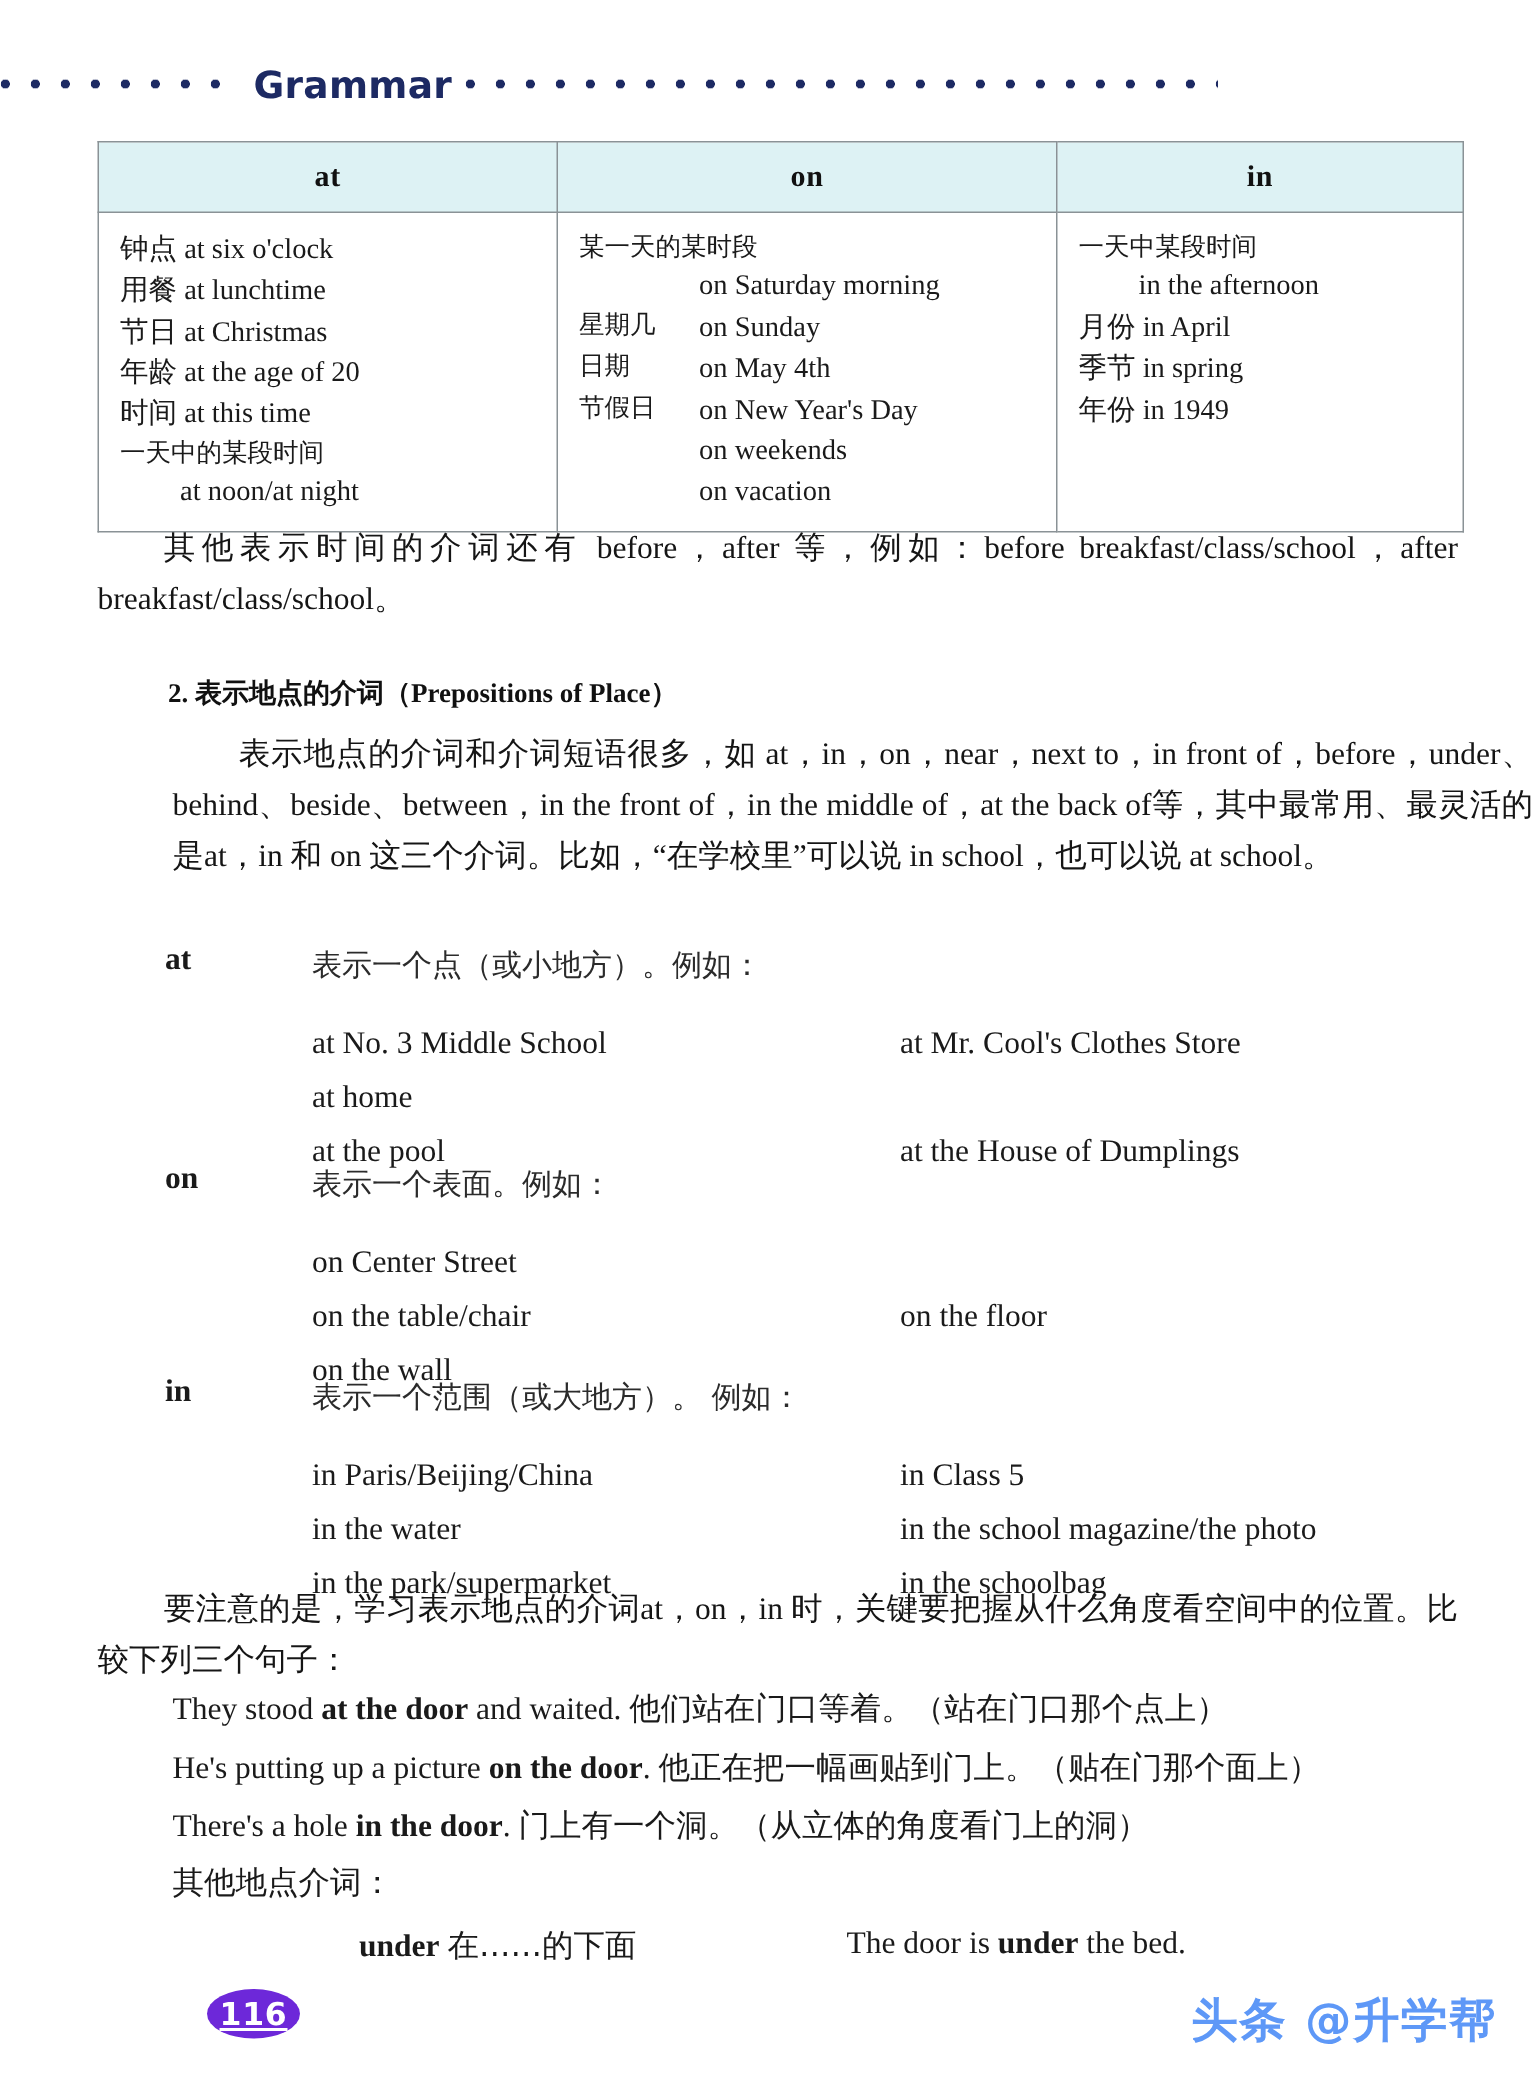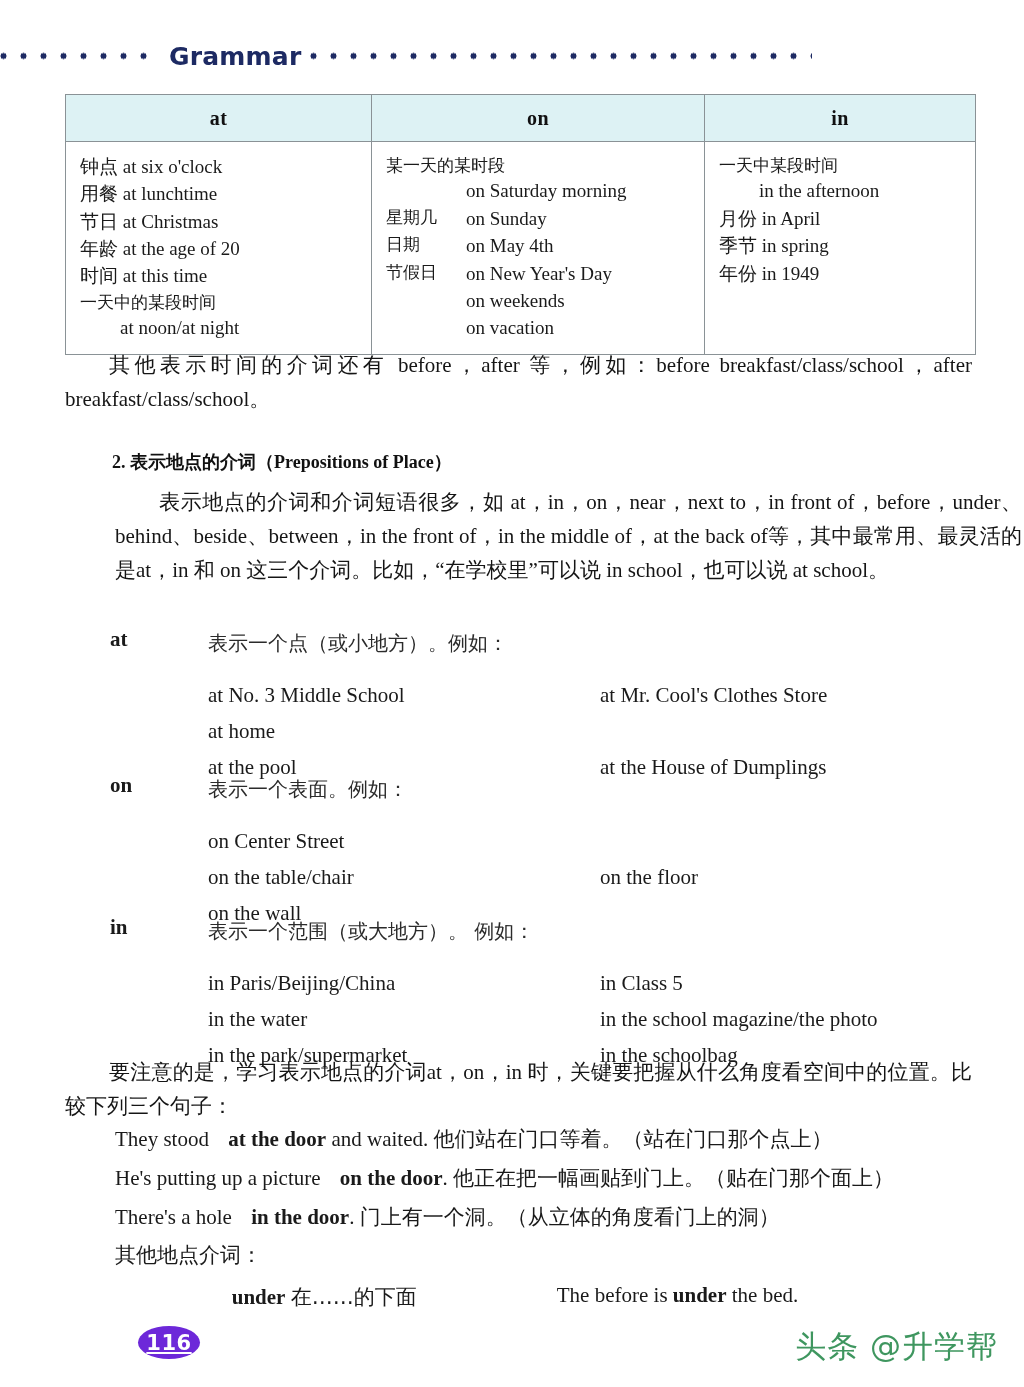--- a/index.html
+++ b/index.html
@@ -168,21 +168,21 @@
   .ex-col-b { flex: 1 1 auto; }
 
   
   .sentence {
     position: absolute;
     left: 115px;
     font-size: 21px;
     line-height: 1.5;
     white-space: nowrap;
   }
-  .sentence b { font-weight: bold; margin-left: 14px; }
+  .sentence b { font-weight: bold; }
 
   .otherprep-label {
     position: absolute;
     left: 115px;
     font-size: 21px;
     font-family: "DejaVu Sans", sans-serif;
   }
 
   .under-row {
     position: absolute;
@@ -215,22 +215,22 @@
     text-decoration: underline;
   }
 
   
   .watermark {
     position: absolute;
     right: 26px;
     top: 1326px;
     font-family: "DejaVu Sans", sans-serif;
     font-size: 31px;
-    font-weight: normal;
-    color: #15803d;
+    font-weight: bold;
+    color: #3b82f6;
     opacity: 0.82;
     letter-spacing: 1px;
     white-space: nowrap;
     text-align: center;
   }
 </style>
 </head>
 <body>
 
 <div class="header">
@@ -384,18 +384,18 @@
 </div>
 
 <div class="otherprep-label" style="top:1241px;">其他地点介词：</div>
 
 <div class="under-row" style="top:1283px;">
   <div class="u-a">
     <b>under</b>
     <span class="cn">在……的下面</span>
   </div>
   <div class="u-b">
-    <span>The before is </span><b>under</b><span> the bed.</span>
+    <span>The door is </span><b>under</b><span> the bed.</span>
   </div>
 </div>
 
 <div class="page-badge">116</div>
 <div class="watermark">头条 @升学帮</div>
 
 </body></html>

